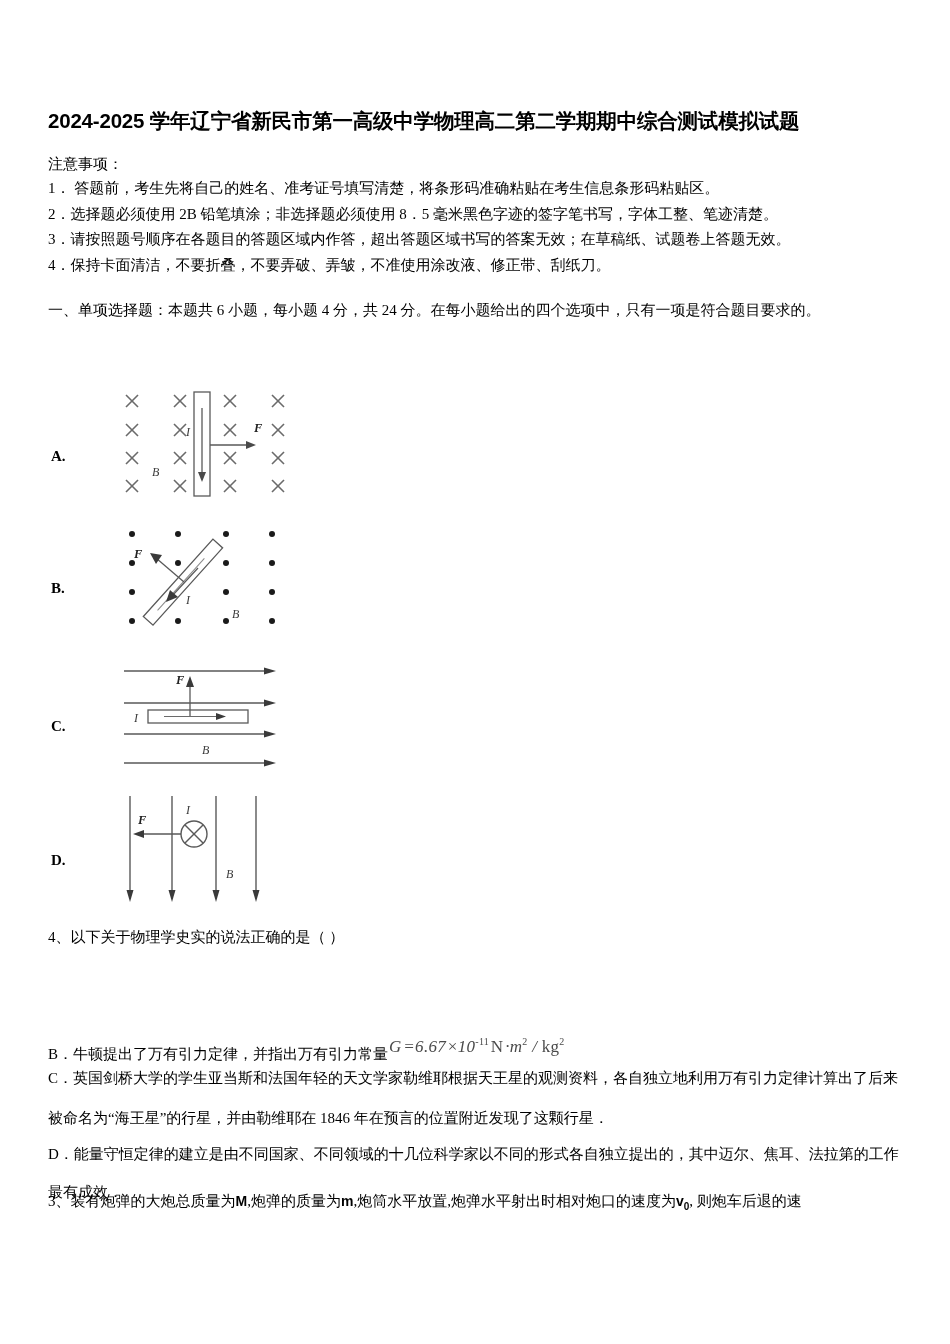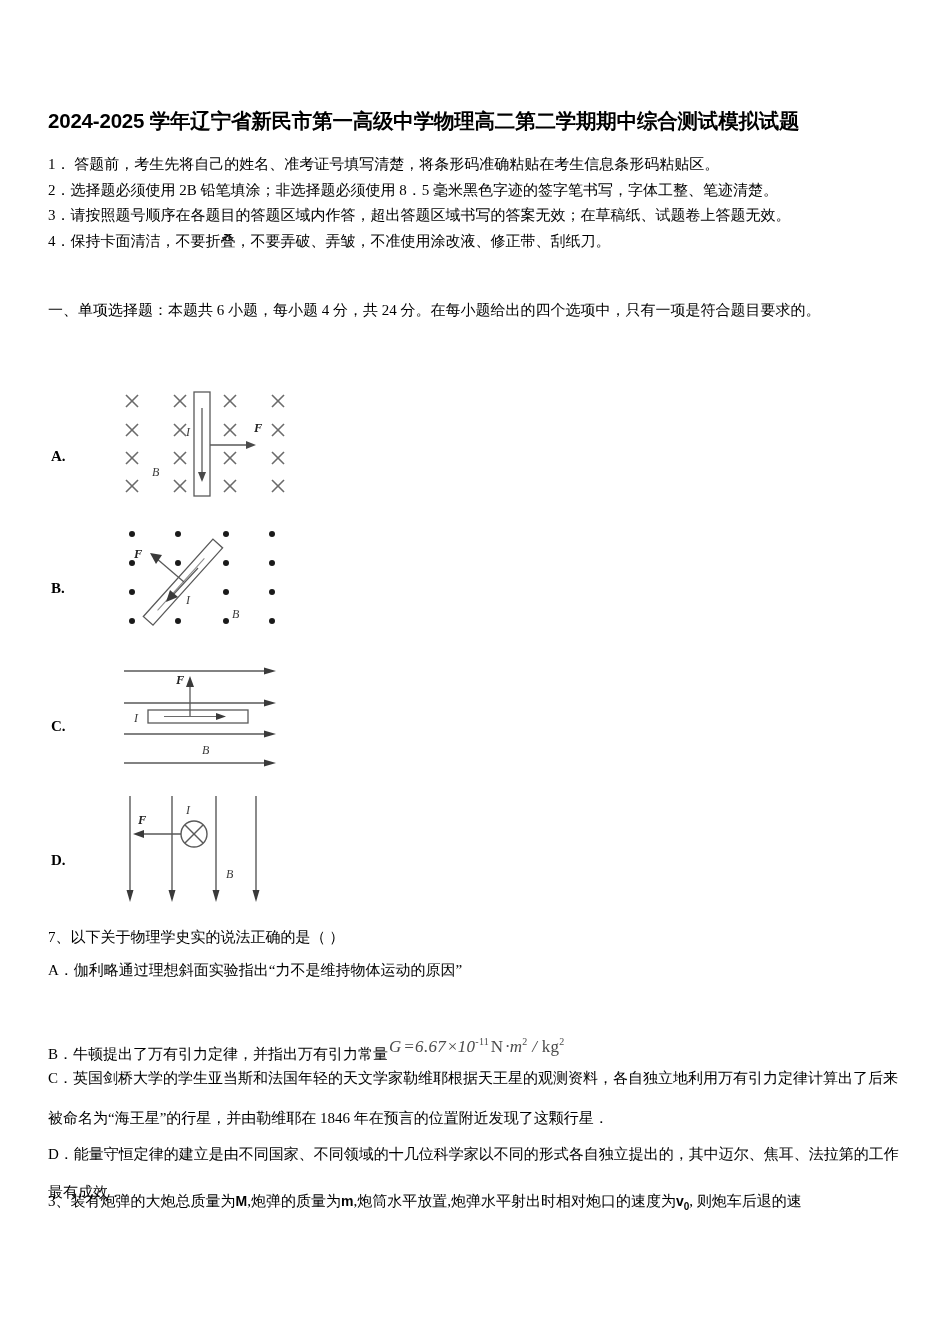--- a/index.html
+++ b/index.html
@@ -159,20 +159,21 @@
   .sanserif-b { font-family: "Liberation Sans", sans-serif; font-weight: bold; font-size: 14px; }
 </style>
 </head>
 <body>
 
 <div class="page">
 
   <div class="doc-title">2024-2025 学年辽宁省新民市第一高级中学物理高二第二学期期中综合测试模拟试题</div>
 
   <div class="notes">
+    <div class="notes-heading">注意事项：</div>
     <div class="note-line">1．  答题前，考生先将自己的姓名、准考证号填写清楚，将条形码准确粘贴在考生信息条形码粘贴区。</div>
     <div class="note-line">2．选择题必须使用 2B 铅笔填涂；非选择题必须使用 8．5 毫米黑色字迹的签字笔书写，字体工整、笔迹清楚。</div>
     <div class="note-line">3．请按照题号顺序在各题目的答题区域内作答，超出答题区域书写的答案无效；在草稿纸、试题卷上答题无效。</div>
     <div class="note-line">4．保持卡面清洁，不要折叠，不要弄破、弄皱，不准使用涂改液、修正带、刮纸刀。</div>
   </div>
 
   <div class="section-head">一、单项选择题：本题共 6 小题，每小题 4 分，共 24 分。在每小题给出的四个选项中，只有一项是符合题目要求的。</div>
 
 
   <div class="opt-row" style="top:388px; height:112px;">
@@ -333,23 +334,22 @@
         <line x1="61" y1="42" x2="22" y2="42" stroke="#595959" stroke-width="1.3"></line>
         <polygon points="13,42 24,38 24,46" fill="#3a3a3a"></polygon>
 
         <text x="18" y="32" font-family="Liberation Serif, serif" font-size="12.5" font-style="italic" font-weight="bold" fill="#222">F</text>
         <text x="66" y="22" font-family="Liberation Serif, serif" font-size="12" font-style="italic" fill="#3a3a3a">I</text>
         <text x="106" y="86" font-family="Liberation Serif, serif" font-size="12" font-style="italic" fill="#3a3a3a">B</text>
       </svg>
     </div>
   </div>
 
-  <div class="q2-stem">7、以下关于物理学史实的说法正确的是（   ）</div>
-
-  <div class="q2a">A．伽利略通过理想斜面实验指出“力不是维持物体运动的原因”</div>
+  <div class="q2-stem">4、以下关于物理学史实的说法正确的是（   ）</div>
+
 
   <div class="q2b">
     <span>B．牛顿提出了万有引力定律，并指出万有引力常量</span><span class="formula">G =6.67 <span class="up">×</span>10<sup>-11</sup> <span class="up">N</span> ·m<sup>2</sup> / <span class="up">kg</span><sup>2</sup></span>
   </div>
 
   <div class="q2c">C．英国剑桥大学的学生亚当斯和法国年轻的天文学家勒维耶根据天王星的观测资料，各自独立地利用万有引力定律计算出了后来被命名为“海王星”的行星，并由勒维耶在 1846 年在预言的位置附近发现了这颗行星．</div>
 
   <div class="q2d">D．能量守恒定律的建立是由不同国家、不同领域的十几位科学家以不同的形式各自独立提出的，其中迈尔、焦耳、法拉第的工作最有成效．</div>
 
   <div class="q3-stem">

